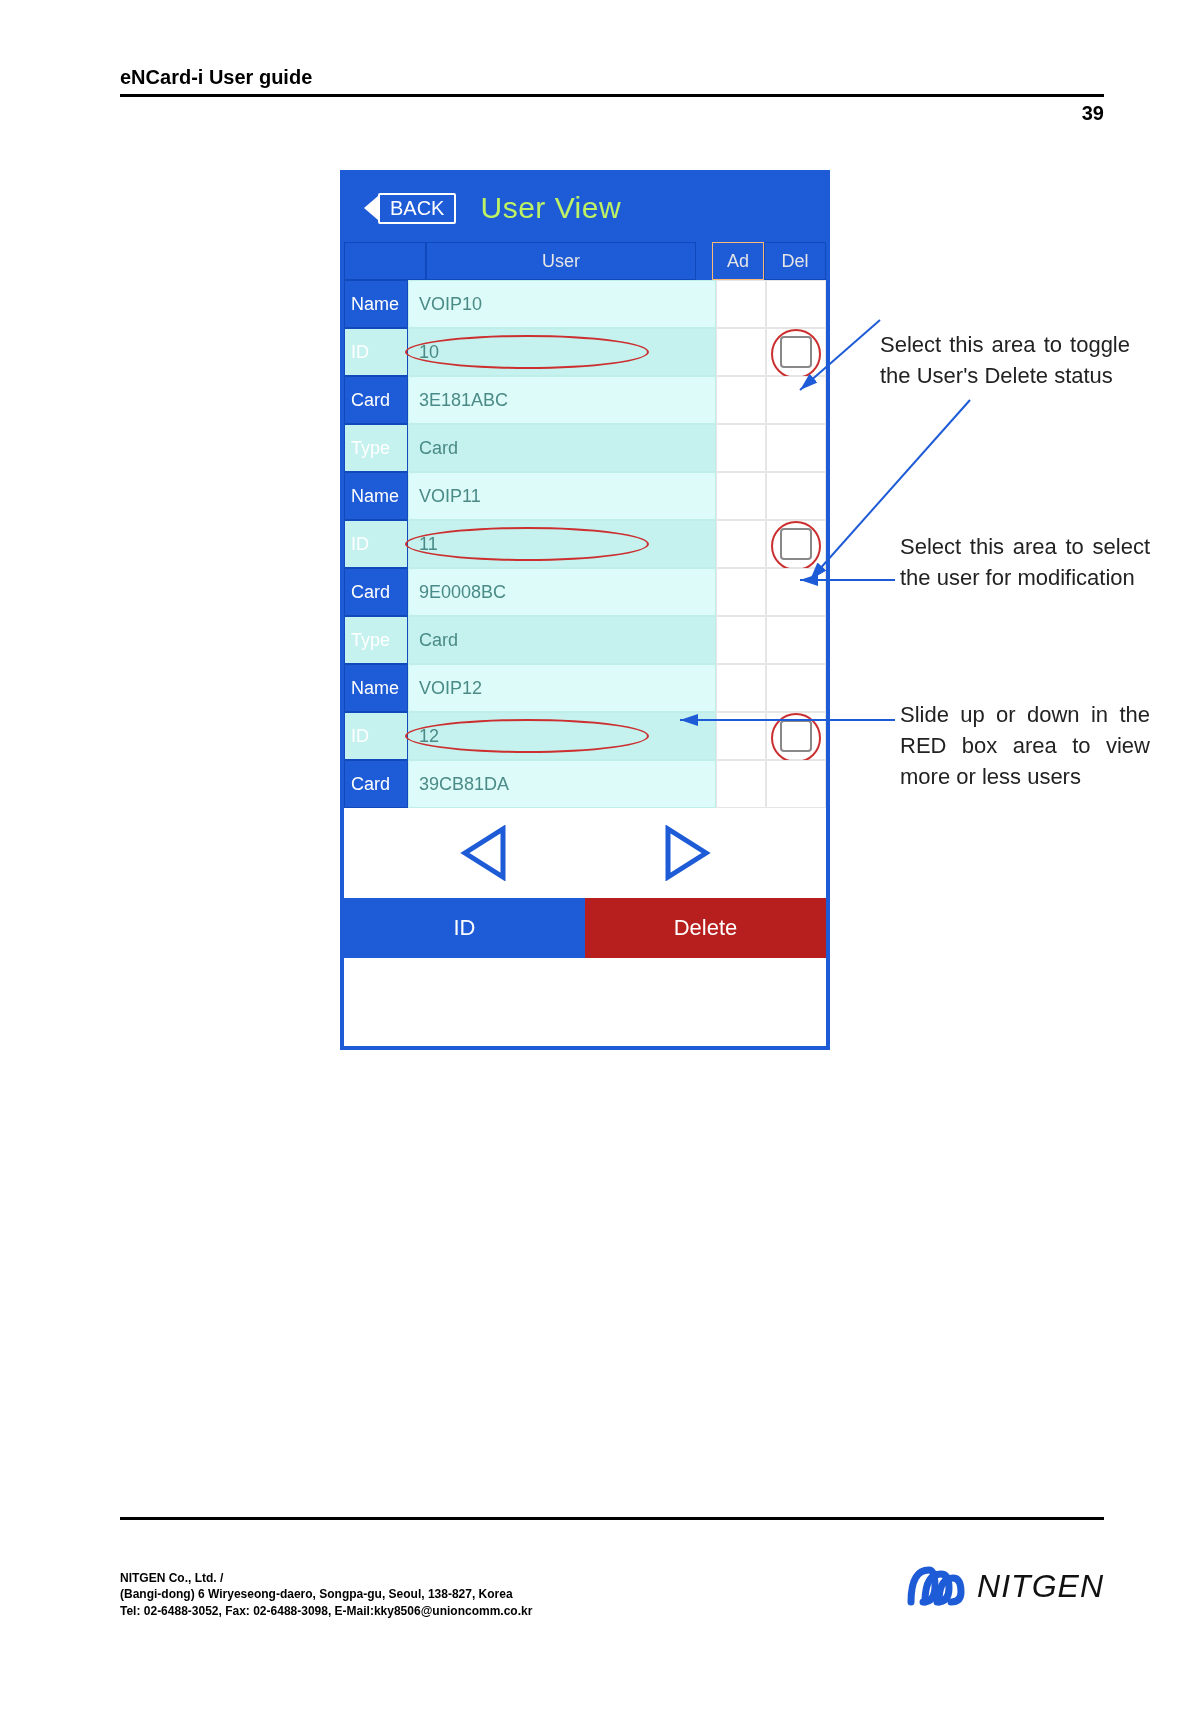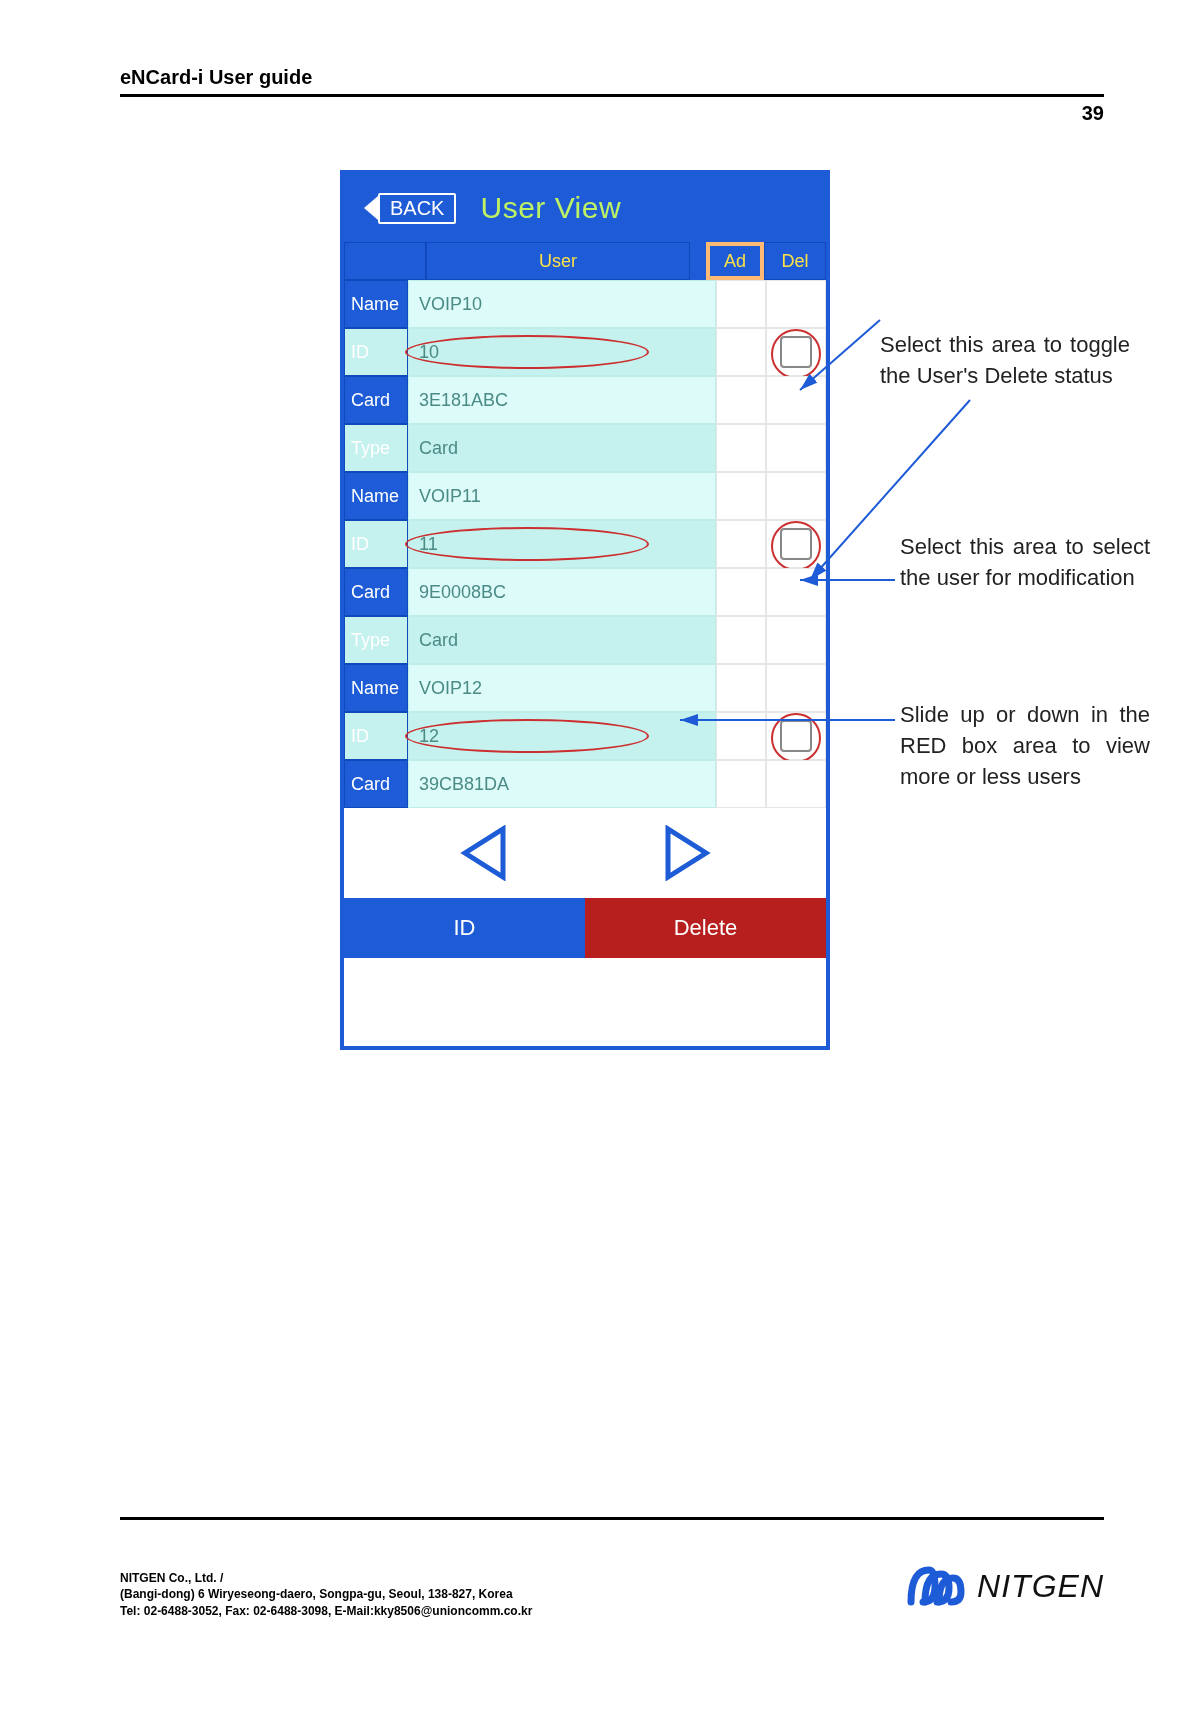--- a/index.html
+++ b/index.html
@@ -78,26 +78,26 @@
     color: #bef264;
     font-size: 30px;
     font-weight: 400;
     letter-spacing: 0.5px;
   }
 
   .colhead {
     display: flex;
     height: 38px;
     background: #1e5bd6;
-    color: #fde047;
+    color: #e5e5e5;
     font-size: 18px;
   }
   .ch-label { width: 80px; background:#1e5bd6; border:1px solid #0f49bb;}
   .ch-user  { flex: 1; display:flex; align-items:center; justify-content:center; border:1px solid #0f49bb;}
-  .ch-ad    { width: 50px; display:flex; align-items:center; justify-content:center; border:4px solid #fdba74;margin-left:16px;}
+  .ch-ad    { width: 50px; display:flex; align-items:center; justify-content:center; border:1px solid #fdba74;margin-left:16px;}
   .ch-del   { width: 60px; display:flex; align-items:center; justify-content:center; border:1px solid #0f49bb;}
 
   .rows {
     background: #ddfbf8;
   }
   .urow {
     display: flex;
     height: 48px;
     align-items: stretch;
   }

